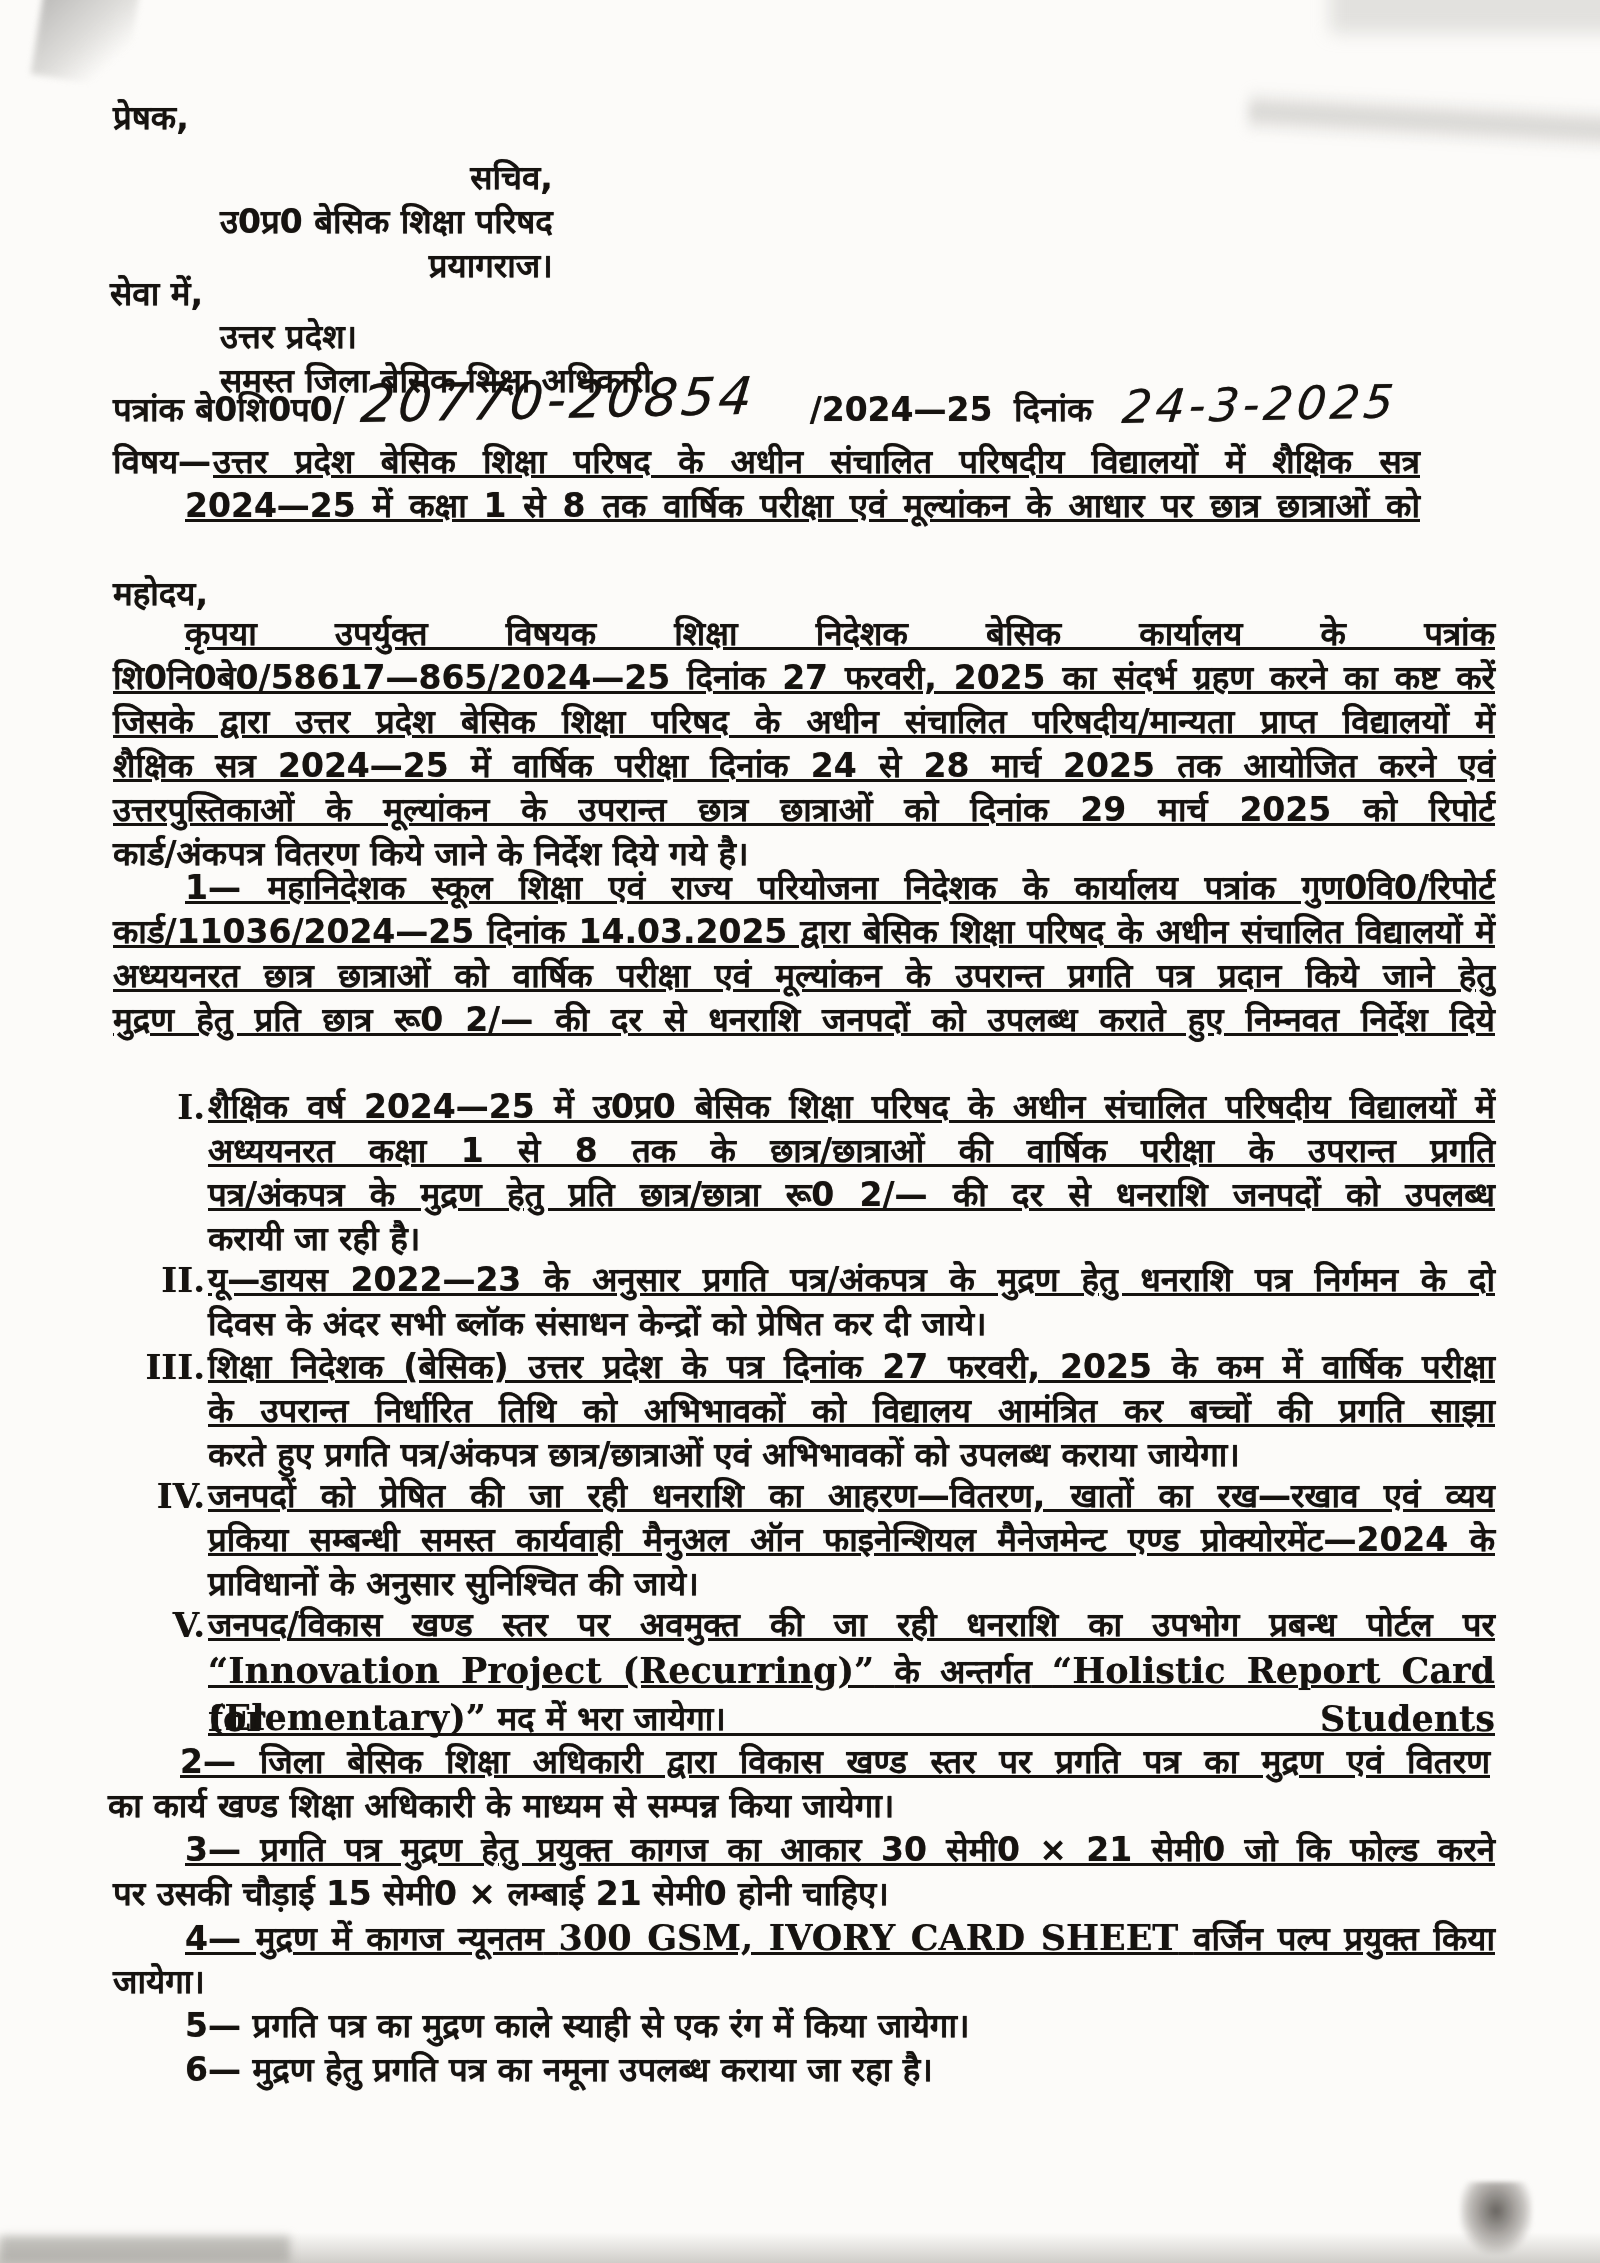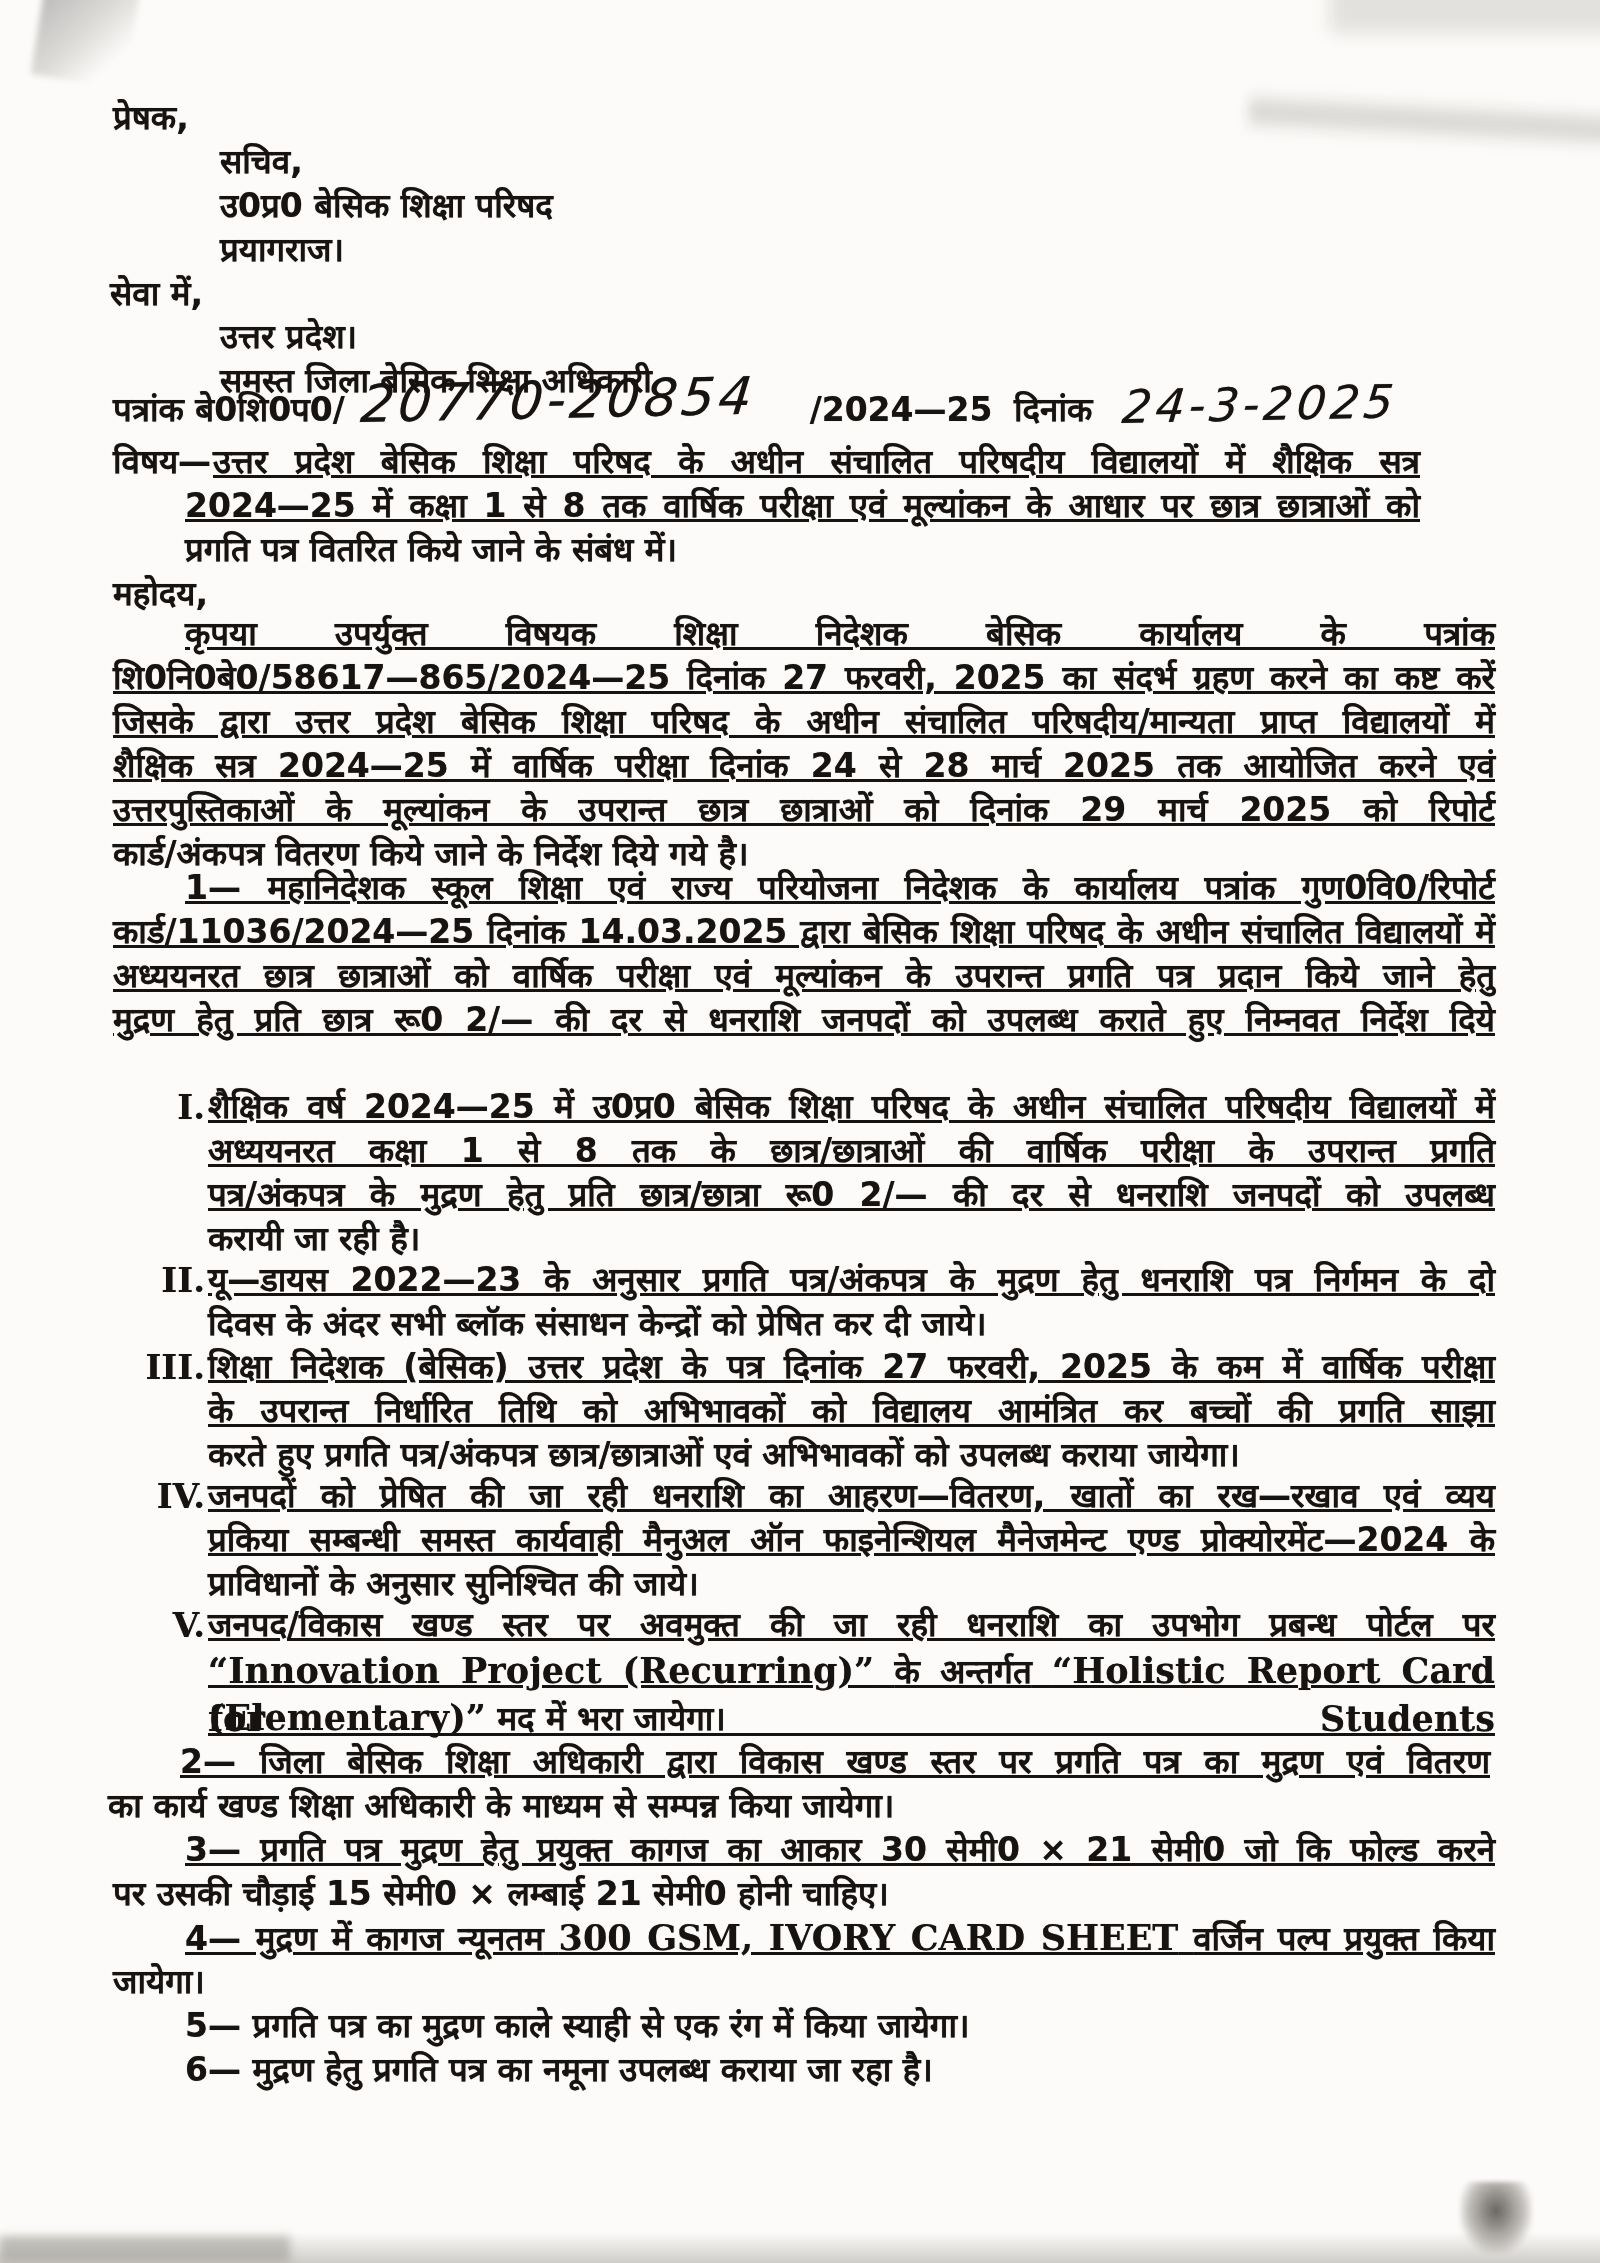--- a/index.html
+++ b/index.html
@@ -47,21 +47,21 @@
 <div class="page ink">
 
   <div class="abs smudge-tl"></div>
   <div class="abs corner-tr"></div>
   <div class="abs band-tr"></div>
   <div class="abs smudge-br"></div>
   <div class="abs strip-bottom"></div>
   <div class="abs strip-bl"></div>
 
   <div class="abs line" style="left:113px;top:96px;">प्रेषक,</div>
-  <div class="abs" style="left:220px;top:140px;">
+  <div class="abs" style="left:220px;top:156px;text-align:right;">
     <div class="line">सचिव,</div>
     <div class="line">उ0प्र0 बेसिक शिक्षा परिषद</div>
     <div class="line">प्रयागराज।</div>
   </div>
 
   <div class="abs line" style="left:110px;top:272px;">सेवा में,</div>
   <div class="abs" style="left:220px;top:315px;">
     <div class="line">उत्तर प्रदेश।</div>
     <div class="line">समस्त जिला बेसिक शिक्षा अधिकारी</div>
   </div>
@@ -71,21 +71,20 @@
     <span class="hand" style="display:inline-block;vertical-align:top;font-size:52px;line-height:52px;margin-left:14px;transform-origin:left top;position:relative;top:-10px;">20770-20854</span>
     <span class="line" style="display:inline-block;vertical-align:top;margin-left:46px;">/2024—25</span>
     <span class="line" style="display:inline-block;vertical-align:top;margin-left:16px;">दिनांक</span>
     <span class="hand" style="display:inline-block;vertical-align:top;font-size:46px;line-height:50px;margin-left:22px;position:relative;top:-6px;">24-3-2025</span>
   </div>
 
   <div class="abs line" style="left:113px;top:440px;">विषय—</div>
   <div class="abs" style="left:185px;top:440px;width:1235px;">
     <div class="wline just" style="padding-left:28px;">उत्तर प्रदेश बेसिक शिक्षा परिषद के अधीन संचालित परिषदीय विद्यालयों में शैक्षिक सत्र</div>
     <div class="wline just">2024—25 में कक्षा 1 से 8 तक वार्षिक परीक्षा एवं मूल्यांकन के आधार पर छात्र छात्राओं को</div>
-    <div class="line">प्रगति पत्र वितरित किये जाने के संबंध में।</div>
   </div>
 
   <div class="abs line" style="left:113px;top:572px;">महोदय,</div>
 
   <div class="abs" style="left:113px;top:612px;width:1382px;">
     <div class="wline just" style="padding-left:72px;">कृपया उपर्युक्त विषयक शिक्षा निदेशक बेसिक कार्यालय के पत्रांक</div>
     <div class="wline just">शि0नि0बे0/58617—865/2024—25 दिनांक 27 फरवरी, 2025 का संदर्भ ग्रहण करने का कष्ट करें</div>
     <div class="wline just">जिसके द्वारा उत्तर प्रदेश बेसिक शिक्षा परिषद के अधीन संचालित परिषदीय/मान्यता प्राप्त विद्यालयों में</div>
     <div class="wline just">शैक्षिक सत्र 2024—25 में वार्षिक परीक्षा दिनांक 24 से 28 मार्च 2025 तक आयोजित करने एवं</div>
     <div class="wline just">उत्तरपुस्तिकाओं के मूल्यांकन के उपरान्त छात्र छात्राओं को दिनांक 29 मार्च 2025 को रिपोर्ट</div>

